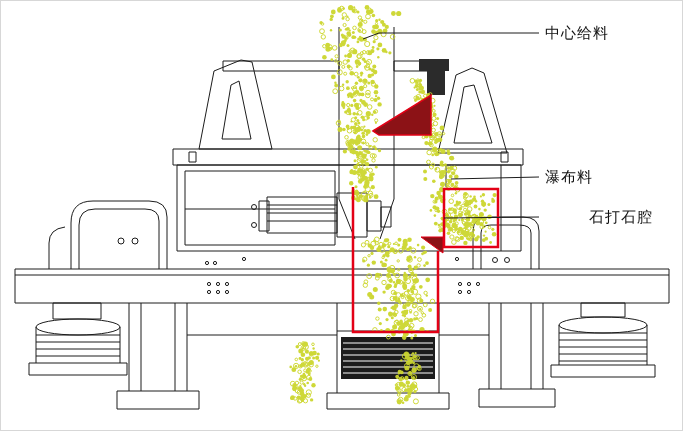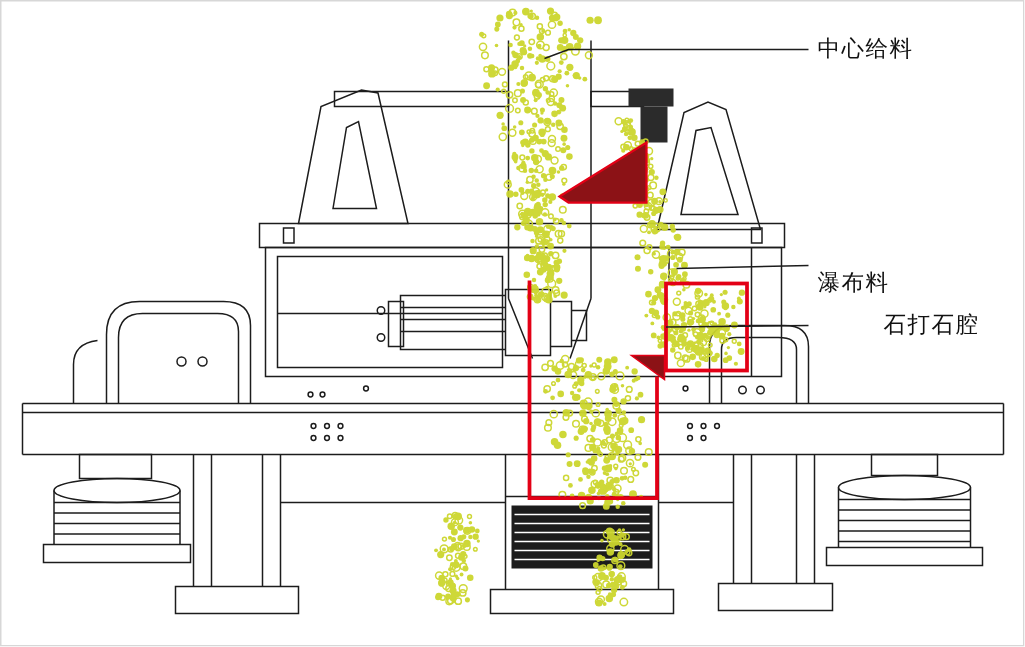--- a/index.html
+++ b/index.html
@@ -15,21 +15,21 @@
   .stage svg{position:absolute;left:0;top:0;}
   .diagram-label{
     position:absolute;
     font-size:15px;
     color:#111;
     letter-spacing:1px;
     white-space:nowrap;
     line-height:18px;
   }
   .lbl-center-feed{left:544px;top:23px;}
-  .lbl-cascade{left:544px;top:167px;margin-top:12px;}
+  .lbl-cascade{left:544px;top:167px;}
   .lbl-chamber{left:544px;top:207px;margin-left:44px;}
 </style>
 </head>
 <body>
 
 <div class="stage">
   <svg width="683" height="431" viewBox="0 0 683 431">
 
     <g fill="none" stroke-width="1" stroke="#1c1c1c">
 

